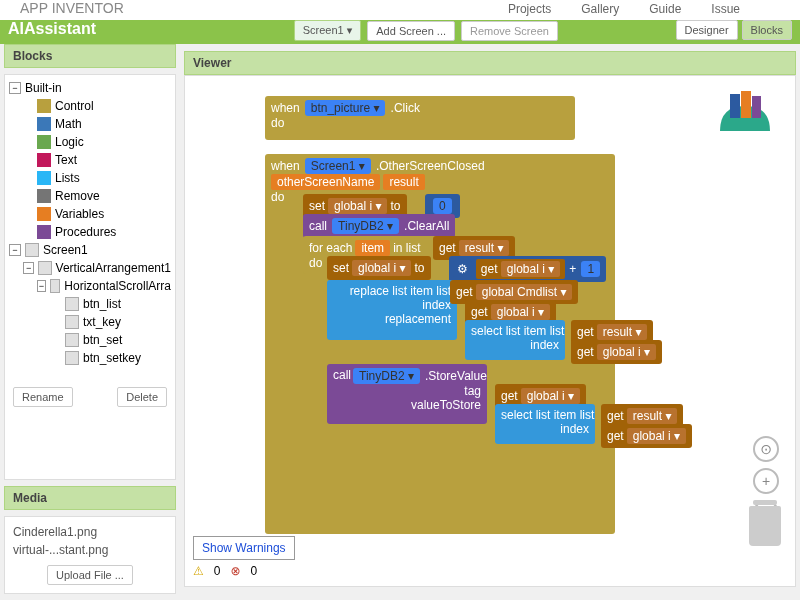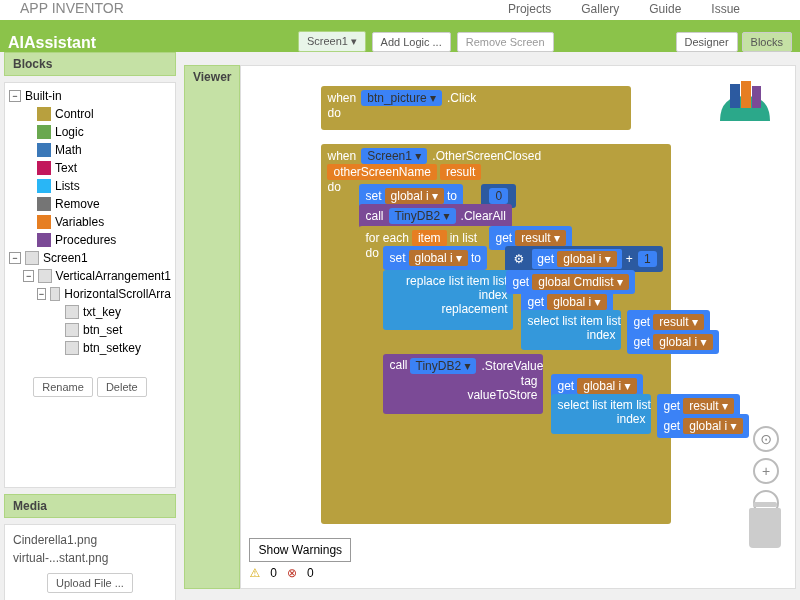--- a/index.html
+++ b/index.html
@@ -1,52 +1,52 @@
 <!DOCTYPE html>
 <html><head>
 <meta charset="utf-8">
 <style>
 *{margin:0;padding:0;box-sizing:border-box;font-family:Arial,sans-serif;font-size:12px}
 body{background:#f0f0f0;width:800px;height:600px;overflow:hidden}
 .top-nav{height:20px;display:flex;justify-content:flex-end;gap:30px;padding:2px 60px;background:#fff;color:#666;font-size:11px}
 .top-nav span{cursor:pointer}
 .logo-area{position:absolute;top:0;left:20px;font-size:14px;color:#888}
-.header{background:#8bc34a;height:32px;display:flex;align-items:flex-end;padding:0 8px;justify-content:space-between}
+.header{background:#8bc34a;height:24px;display:flex;align-items:flex-start;padding:0 8px;justify-content:space-between}
 .header-left{display:flex;align-items:center;gap:6px}
 .app-title{color:#fff;font-weight:bold;font-size:16px}
 .btn{background:#fff;border:1px solid #ccc;padding:3px 8px;border-radius:2px;font-size:11px;cursor:pointer;color:#555}
 .btn.green{background:#e8f5e9;border-color:#aed581}
 .btn.remove{color:#999}
 .btn.selected{background:#c5e1a5}
 .header-right{display:flex;gap:4px}
 .main{display:flex;height:550px}
 .sidebar{width:180px;display:flex;flex-direction:column;gap:6px;padding:0 4px}
 .panel-title{background:#c5e1a5;padding:4px 8px;font-weight:bold;color:#444;font-size:12px;border:1px solid #aed581}
 .blocks-tree{background:#fff;border:1px solid #ddd;flex:1;overflow:auto;padding:4px;min-height:380px}
 .tree-item{padding:2px 0;display:flex;align-items:center;gap:4px}
 .tree-indent1{padding-left:14px}.tree-indent2{padding-left:28px}.tree-indent4{padding-left:56px}
 .toggle{width:12px;height:12px;border:1px solid #999;font-size:9px;text-align:center;line-height:10px;cursor:pointer}
 .swatch{width:14px;height:14px;display:inline-block}
 .comp-icon{width:14px;height:14px;background:#e0e0e0;border:1px solid #aaa}
-.tree-actions{display:flex;gap:4px;justify-content:center;padding:4px}
+.tree-actions{display:flex;gap:4px;justify-content:space-between;padding:4px}
 .scroll-h{height:16px;overflow-x:scroll}.scroll-h>div{width:400px;height:1px}
 .media-panel{background:#fff;border:1px solid #ddd;padding:6px;font-size:11px;color:#555}
 .media-panel div{padding:2px}
-.viewer{flex:1;display:flex;flex-direction:row;padding:13px 4px}
+.viewer{flex:1;display:flex;flex-direction:column;padding:7px 4px}
 .canvas{background:#fff;border:1px solid #ddd;flex:1;position:relative;overflow:hidden}
 .blk{position:absolute;color:#fff;font-size:11px;border-radius:3px;padding:4px 6px;white-space:nowrap}
-.olive{background:#b8a03e}.orange{background:#3b82f6}.purple{background:#7b4a96}.blue{background:#3498db}.darkblue{background:#2c5aa0}
+.olive{background:#b8a03e}.orange{background:#a16207}.purple{background:#7b4a96}.blue{background:#3498db}.darkblue{background:#2c5aa0}
 .pill{background:#3b82f6;color:#333;border-radius:3px;padding:1px 6px;display:inline-block;margin:0 2px}
 .dd{background:#b8722e;color:#fff;padding:1px 6px;border-radius:2px;display:inline-block}
 .dd.o{background:#e67e22}
 .gear{background:#2c5aa0;color:#fff;padding:1px 4px;border-radius:2px}
 .small-blk{display:inline-block;padding:2px 5px;border-radius:2px;color:#fff;margin:1px}
 .warnings{position:absolute;bottom:8px;left:8px;display:flex;gap:10px;align-items:center;font-size:11px}
 .warn-icon{color:#d4a500}.err-icon{color:#c0392b}
-.show-warn-btn{border:1px solid #999;padding:4px 8px;background:#fff;cursor:pointer;color:#000000}
+.show-warn-btn{border:1px solid #999;padding:4px 8px;background:#fff;cursor:pointer;color:#1d4ed8}
 .zoom{position:absolute;right:16px;top:360px;display:flex;flex-direction:column;gap:6px}
 .zoom-btn{width:26px;height:26px;border:2px solid #bbb;border-radius:50%;text-align:center;line-height:22px;color:#888;cursor:pointer;font-size:14px}
 .trash{position:absolute;right:14px;bottom:40px;width:32px;height:40px;background:#ccc;border-radius:2px 2px 4px 4px}
 .trash::before{content:"";position:absolute;top:-6px;left:4px;width:24px;height:5px;background:#ccc;border-radius:2px}
 .bag{position:absolute;right:20px;top:10px;width:60px;height:55px}
 </style>
 </head>
 <body>
 
 <div class="top-nav">
@@ -56,21 +56,21 @@
   <span>Guide</span>
   <span>Issue</span>
 </div>
 
 <div class="header">
   <div class="header-left">
     <span class="app-title">AIAssistant</span>
   </div>
   <div class="header-left" style="margin-left:80px">
     <button class="btn green">Screen1 ▾</button>
-    <button class="btn">Add Logic ...</button>
+    <button class="btn">Add Screen ...</button>
     <button class="btn remove">Remove Screen</button>
   </div>
   <div class="header-right">
     <button class="btn">Designer</button>
     <button class="btn selected">Blocks</button>
   </div>
 </div>
 
 <div class="main">
   <div class="sidebar">
@@ -78,28 +78,28 @@
     <div class="blocks-tree">
       <div class="tree-item">
           <span class="toggle">−</span>
           <span>Built-in</span>
         </div>
       <div class="tree-item tree-indent2">
           <span class="swatch" style="background:#b8a03e"></span>
           <span>Control</span>
         </div>
       <div class="tree-item tree-indent2">
+          <span class="swatch" style="background:#3b78b8"></span>
+          <span>Math</span>
+        </div>
+      <div class="tree-item tree-indent2">
           <span class="swatch" style="background:#6aa84f"></span>
           <span>Logic</span>
         </div>
       <div class="tree-item tree-indent2">
-          <span class="swatch" style="background:#3b78b8"></span>
-          <span>Math</span>
-        </div>
-      <div class="tree-item tree-indent2">
           <span class="swatch" style="background:#c2185b"></span>
           <span>Text</span>
         </div>
       <div class="tree-item tree-indent2">
           <span class="swatch" style="background:#29b6f6"></span>
           <span>Lists</span>
         </div>
       <div class="tree-item tree-indent2">
           <span class="swatch" style="background:#757575"></span>
           <span>Remove</span>
@@ -119,20 +119,24 @@
         </div>
       <div class="tree-item tree-indent1">
           <span class="toggle">−</span>
           <span class="comp-icon"></span>
           <span>VerticalArrangement1</span>
         </div>
       <div class="tree-item tree-indent2">
           <span class="toggle">−</span>
           <span class="comp-icon"></span>
           <span>HorizontalScrollArra</span>
+        </div>
+      <div class="tree-item tree-indent4">
+          <span class="comp-icon"></span>
+          <span>btn_list</span>
         </div>
       <div class="tree-item tree-indent4">
           <span class="comp-icon"></span>
           <span>txt_key</span>
         </div>
       <div class="tree-item tree-indent4">
           <span class="comp-icon"></span>
           <span>btn_set</span>
         </div>
       <div class="tree-item tree-indent4">

